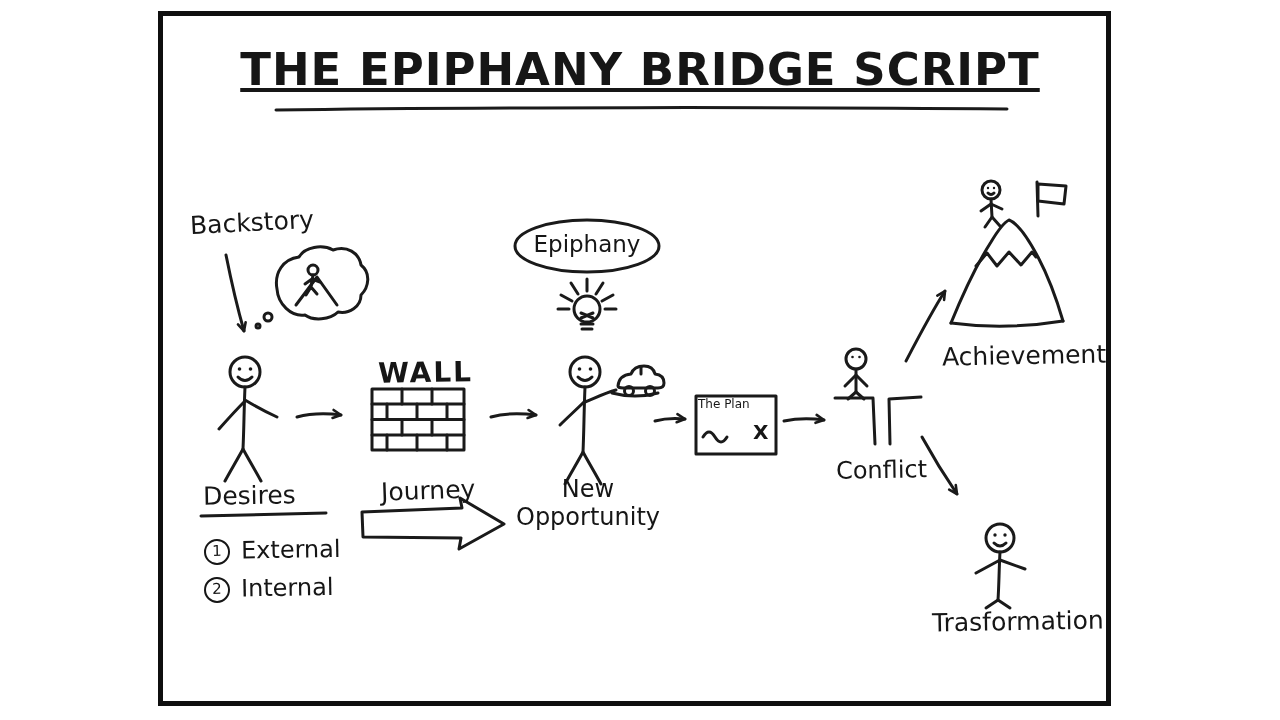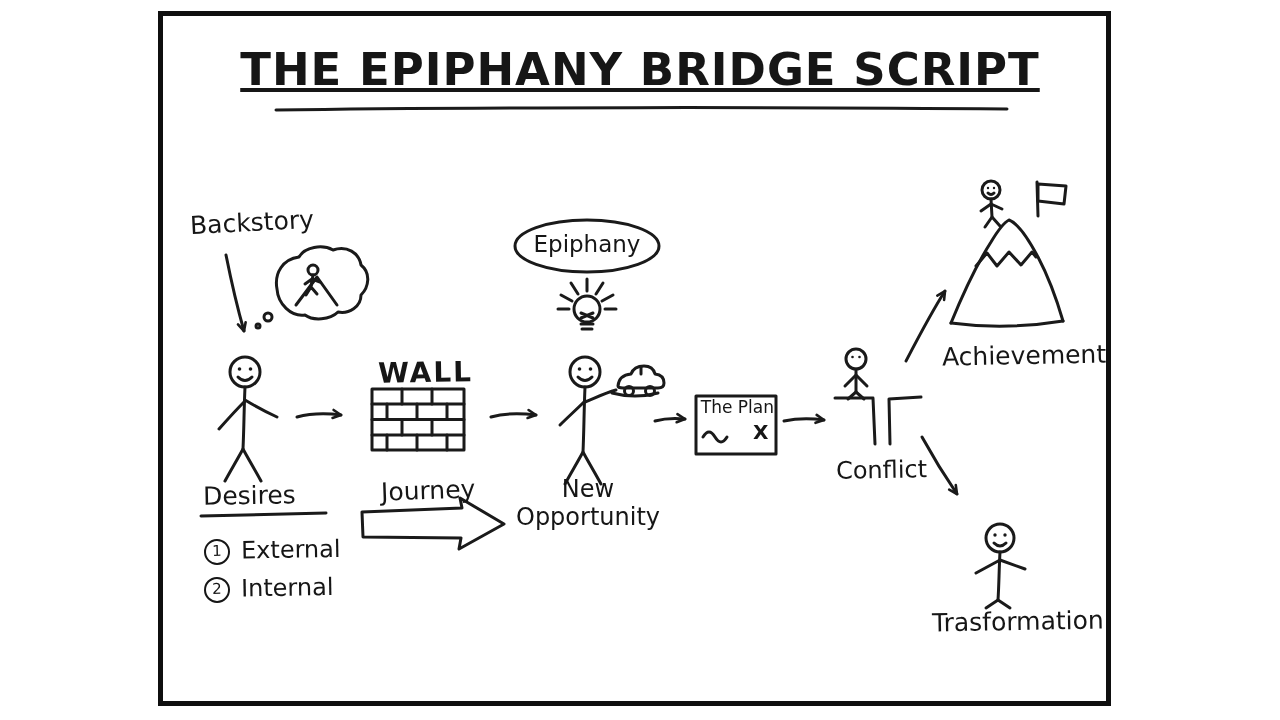--- a/index.html
+++ b/index.html
@@ -15,21 +15,21 @@
   .desires{left:203px;top:482px;font-size:25px;transform:rotate(-1deg);}
   .num-row{display:flex;align-items:center;gap:11px;font-size:24px;}
   .row-external{left:204px;top:537px;transform:rotate(-1deg);}
   .row-internal{left:204px;top:575px;transform:rotate(-1deg);}
   .num-circle{width:22px;height:22px;border:2.5px solid #161616;border-radius:50%;
               display:flex;align-items:center;justify-content:center;font-size:15px;flex:0 0 auto;}
   .wall{left:378px;top:357px;font-size:28px;font-weight:bold;letter-spacing:2px;transform:rotate(-1deg);}
   .journey{left:381px;top:477px;font-size:25px;transform:rotate(-2deg);}
   .epiphany{left:515px;top:231px;width:144px;text-align:center;font-size:23px;}
   .newopp{left:505px;top:476px;width:166px;text-align:center;font-size:24px;white-space:normal;}
-  .plan-title{left:698px;top:398px;width:76px;text-align:right;font-size:17px;}
+  .plan-title{left:698px;top:398px;width:76px;text-align:left;font-size:12px;}
   .plan-x{left:753px;top:421px;font-size:20px;font-weight:bold;}
   .conflict{left:836px;top:457px;font-size:24px;transform:rotate(-1deg);}
   .achievement{left:942px;top:342px;font-size:25px;transform:rotate(-1deg);}
   .transformation{left:932px;top:608px;font-size:25px;transform:rotate(-1deg);}
 </style>
 </head>
 <body>
 
 <div class="stage">
   <div class="frame"></div>

